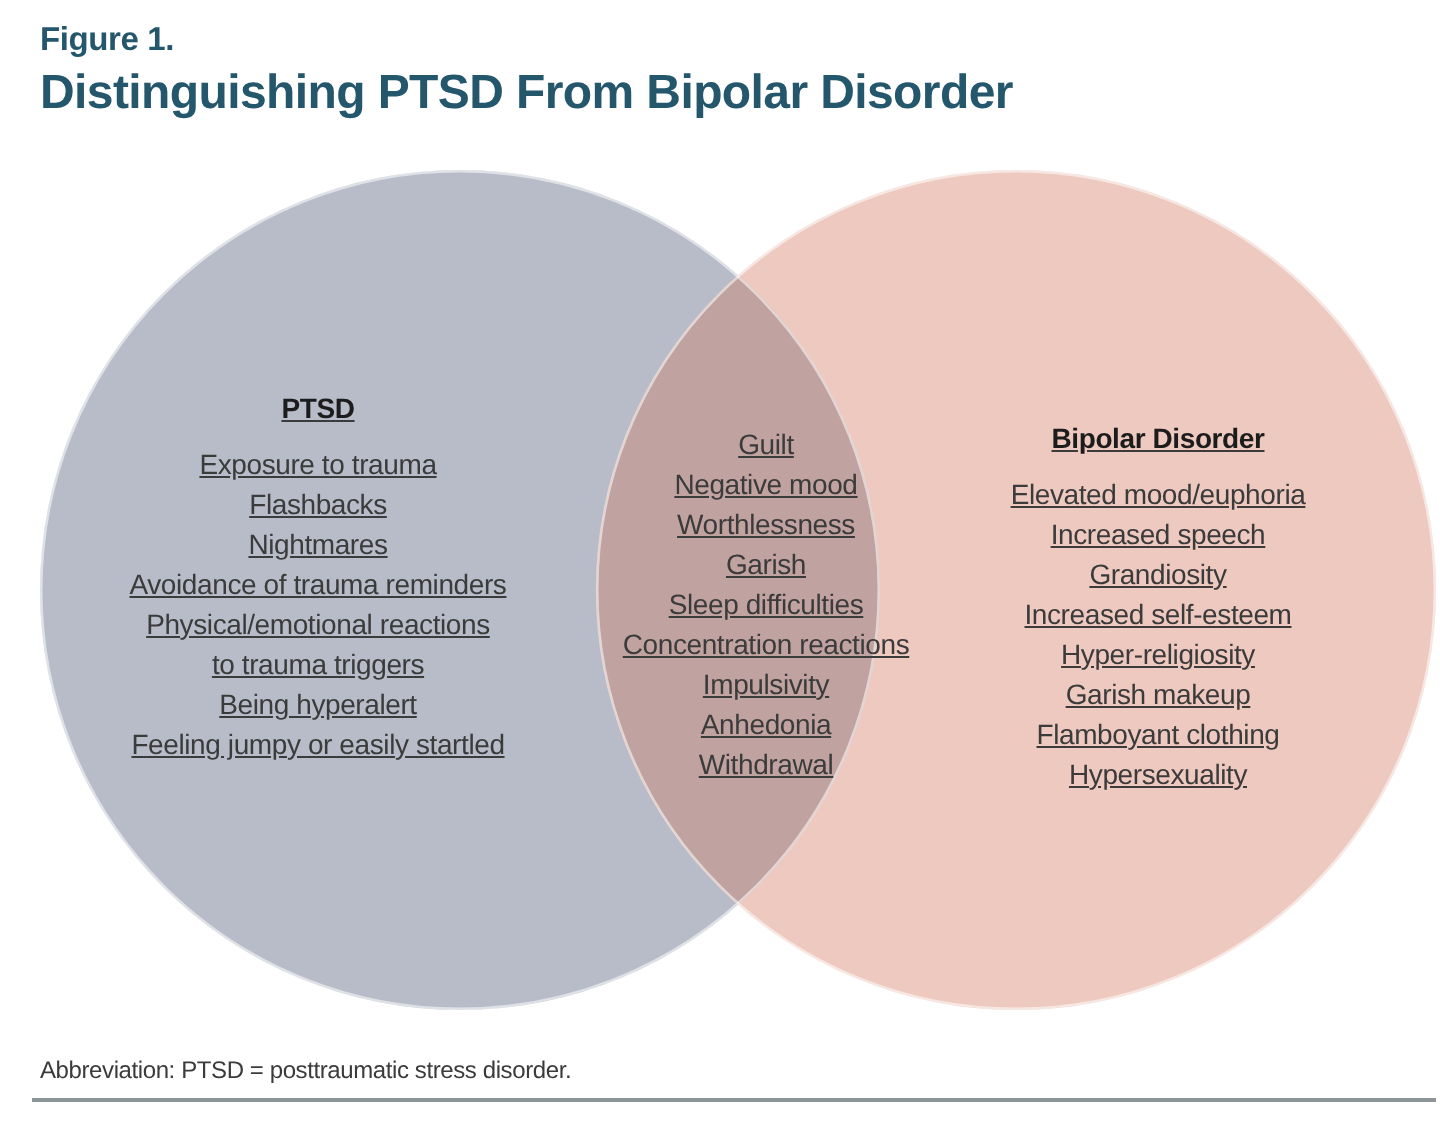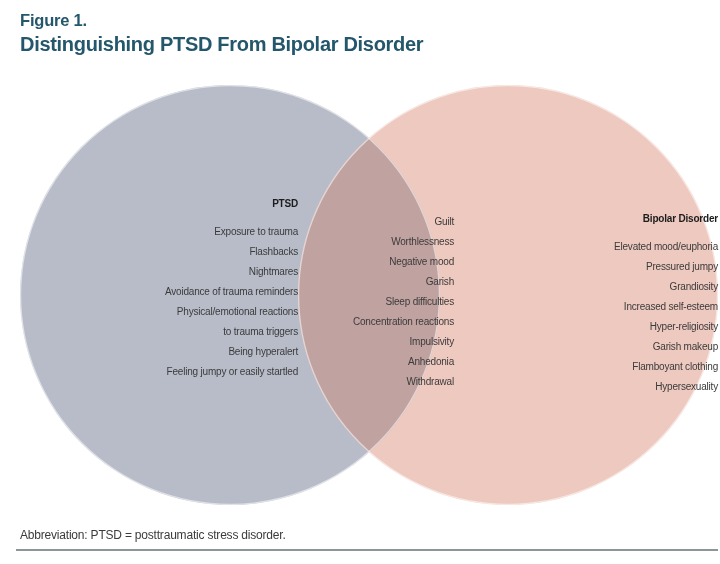--- a/index.html
+++ b/index.html
@@ -22,52 +22,53 @@
     font-size: 16.5px;
     font-weight: 600;
     letter-spacing: -0.2px;
     color: var(--title-text, #24566c);
   }
 
   .fig-title {
     position: absolute;
     left: 10px;
     top: 33px;
-    font-size: 20px;
+    font-size: 24px;
     font-weight: 700;
     letter-spacing: -0.3px;
     color: var(--title-text, #24566c);
   }
 
   .venn {
     position: absolute;
     left: 0;
     top: 85px;
     width: 720px;
     height: 420px;
   }
   .venn svg { position: absolute; left: 0; top: 0; display: block; }
 
   .text-block {
     position: absolute;
-    text-align: right;
+    text-align: center;
     color: var(--body-text, #3b3b3b);
-    font-size: 10px;
+    font-size: 14px;
     line-height: 20px;
     letter-spacing: -0.2px;
+    text-decoration: underline;
   }
   .text-block .venn-heading {
     font-weight: 700;
     color: var(--heading-text, #1c1c1c);
     line-height: 20px;
     margin-bottom: 8px;
   }
   
   .tb-left  { left: 10px;  top: 109px; width: 278px; }
-  .tb-mid   { left: 274px; top: 127px; width: 170px; }
+  .tb-mid   { left: 288px; top: 127px; width: 170px; }
   .tb-right { left: 430px; top: 124px; width: 278px; }
 
   .footnote {
     position: absolute;
     left: 10px;
     top: 528px;
     font-size: 12px;
     letter-spacing: -0.2px;
     color: var(--body-text, #3b3b3b);
   }
@@ -116,36 +117,36 @@
           <div class="venn-item">Physical/emotional reactions</div>
           <div class="venn-item">to trauma triggers</div>
           <div class="venn-item">Being hyperalert</div>
           <div class="venn-item">Feeling jumpy or easily startled</div>
         </div>
     </div>
 
     <div class="text-block tb-mid">
       <div>
           <div class="venn-item">Guilt</div>
+          <div class="venn-item">Negative mood</div>
           <div class="venn-item">Worthlessness</div>
-          <div class="venn-item">Negative mood</div>
           <div class="venn-item">Garish</div>
           <div class="venn-item">Sleep difficulties</div>
           <div class="venn-item">Concentration reactions</div>
           <div class="venn-item">Impulsivity</div>
           <div class="venn-item">Anhedonia</div>
           <div class="venn-item">Withdrawal</div>
         </div>
     </div>
 
     <div class="text-block tb-right">
       <div class="venn-heading">Bipolar Disorder</div>
       <div>
           <div class="venn-item">Elevated mood/euphoria</div>
-          <div class="venn-item">Pressured jumpy</div>
+          <div class="venn-item">Increased speech</div>
           <div class="venn-item">Grandiosity</div>
           <div class="venn-item">Increased self-esteem</div>
           <div class="venn-item">Hyper-religiosity</div>
           <div class="venn-item">Garish makeup</div>
           <div class="venn-item">Flamboyant clothing</div>
           <div class="venn-item">Hypersexuality</div>
         </div>
     </div>
   </div>
 

